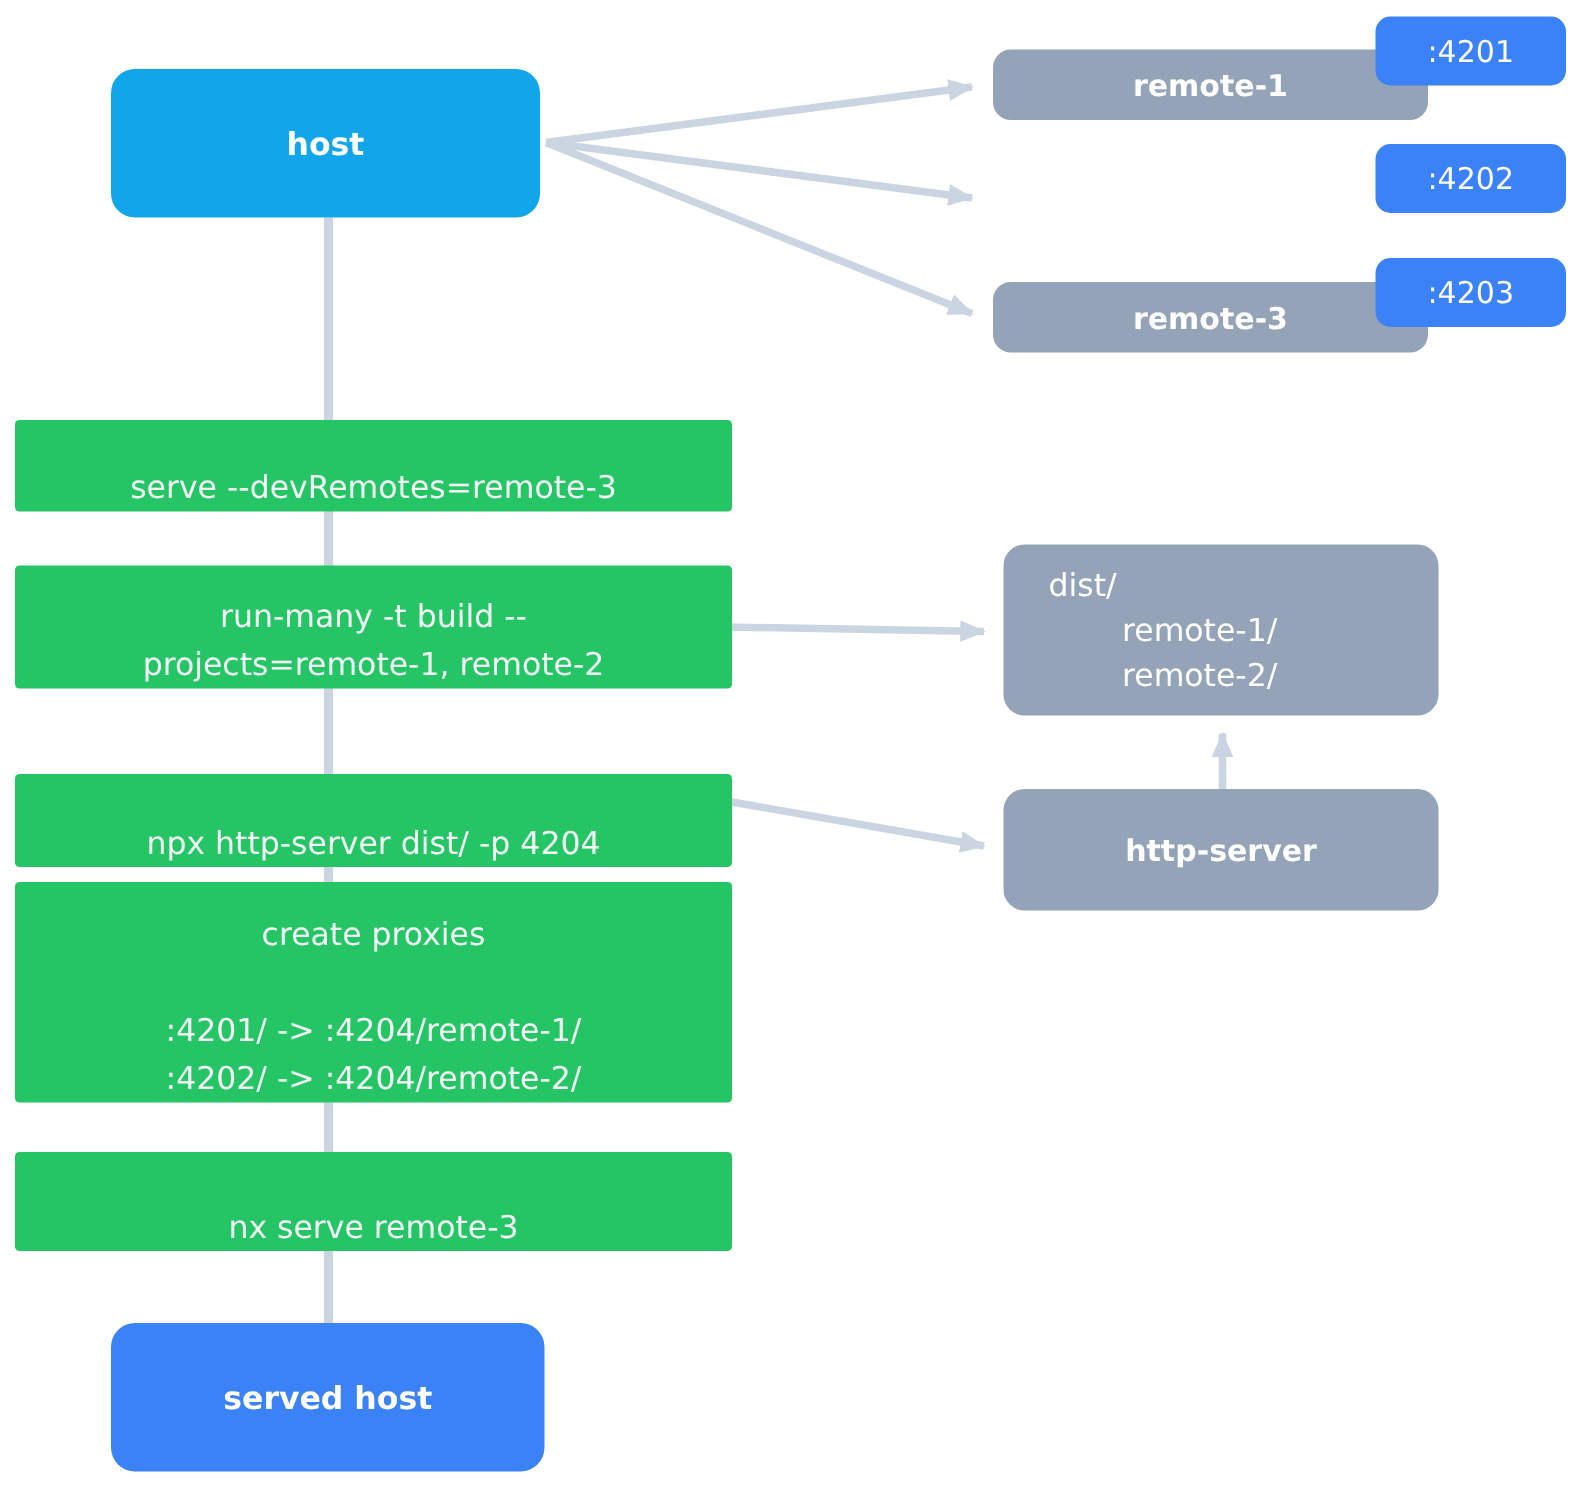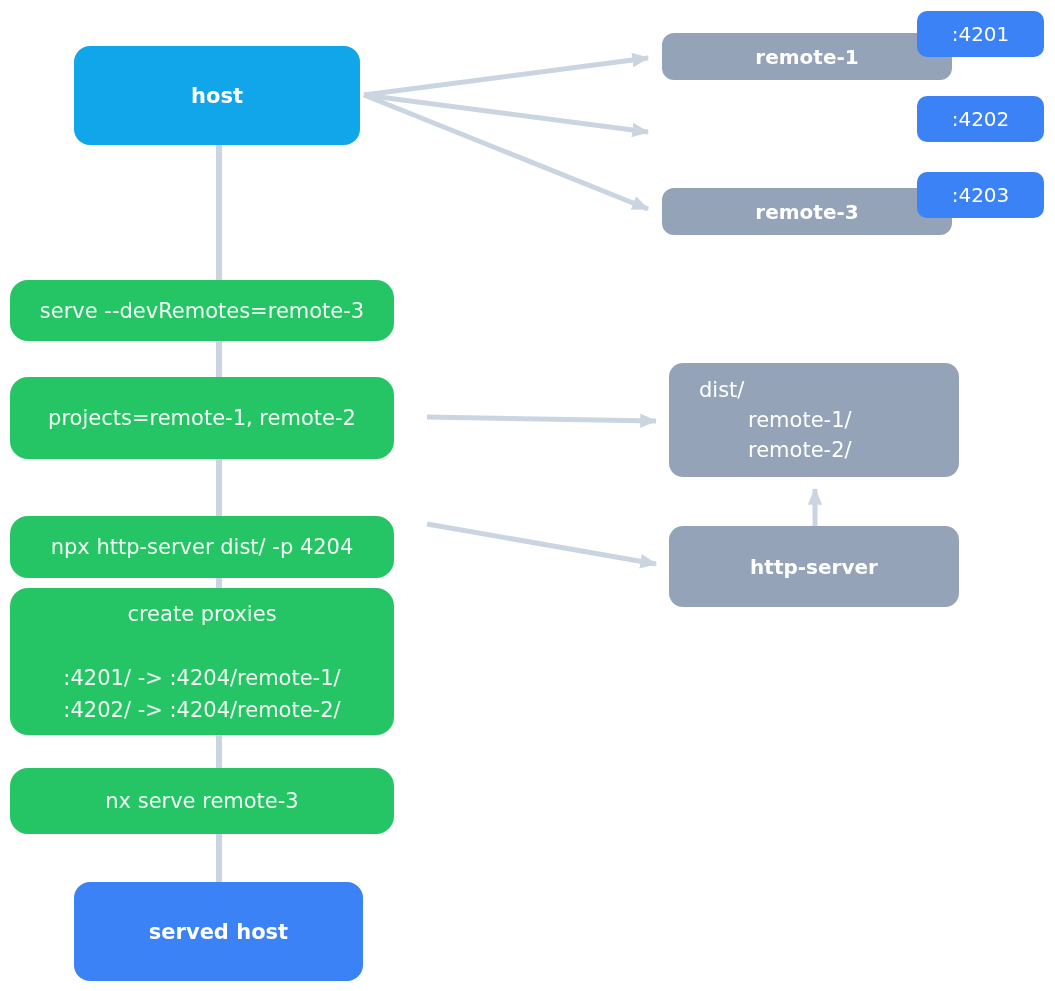--- a/index.html
+++ b/index.html
@@ -56,27 +56,28 @@
     width: 127px; height: 46px; left: 917px;
     background: #3b82f6;
     border-radius: 10px;
     font-size: 20px; font-weight: 500;
     z-index: 3;
   }
   .badge-1 { top: 11px; }
   .badge-2 { top: 96px; }
   .badge-3 { top: 172px; }
   .command {
-    left: 10px; width: 384px;
+    left: 10px; width: 478px;
     background: #25c566;
-    border-radius: 18px;
+    border-radius: 3px;
     font-size: 21px;
     color: #f2fbf5;
     flex-direction: column;
     line-height: 32px;
+    justify-content: flex-end;
   }
   .cmd-serve { top: 280px; height: 61px; }
   .cmd-run-many { top: 377px; height: 82px; }
   .cmd-http-server { top: 516px; height: 62px; }
   .cmd-create-proxies { top: 588px; height: 147px; }
   .cmd-nx-serve { top: 768px; height: 66px; }
   .cmd-line { min-height: 32px; }
   .node-dist {
     left: 669px; top: 363px; width: 290px; height: 114px;
     background: #94a3b8;
@@ -142,20 +143,21 @@
   </div>
   <div class="box badge badge-3">
     <span>:4203</span>
   </div>
 
   <div class="box command cmd-serve">
     <div class="cmd-line">serve --devRemotes=remote-3</div>
   </div>
 
   <div class="box command cmd-run-many">
+    <div class="cmd-line">run-many -t build --</div>
     <div class="cmd-line">projects=remote-1, remote-2</div>
   </div>
 
   <div class="box command cmd-http-server">
     <div class="cmd-line">npx http-server dist/ -p 4204</div>
   </div>
 
   <div class="box command cmd-create-proxies">
     <div class="cmd-line">create proxies</div>
     <div class="cmd-line"></div>

